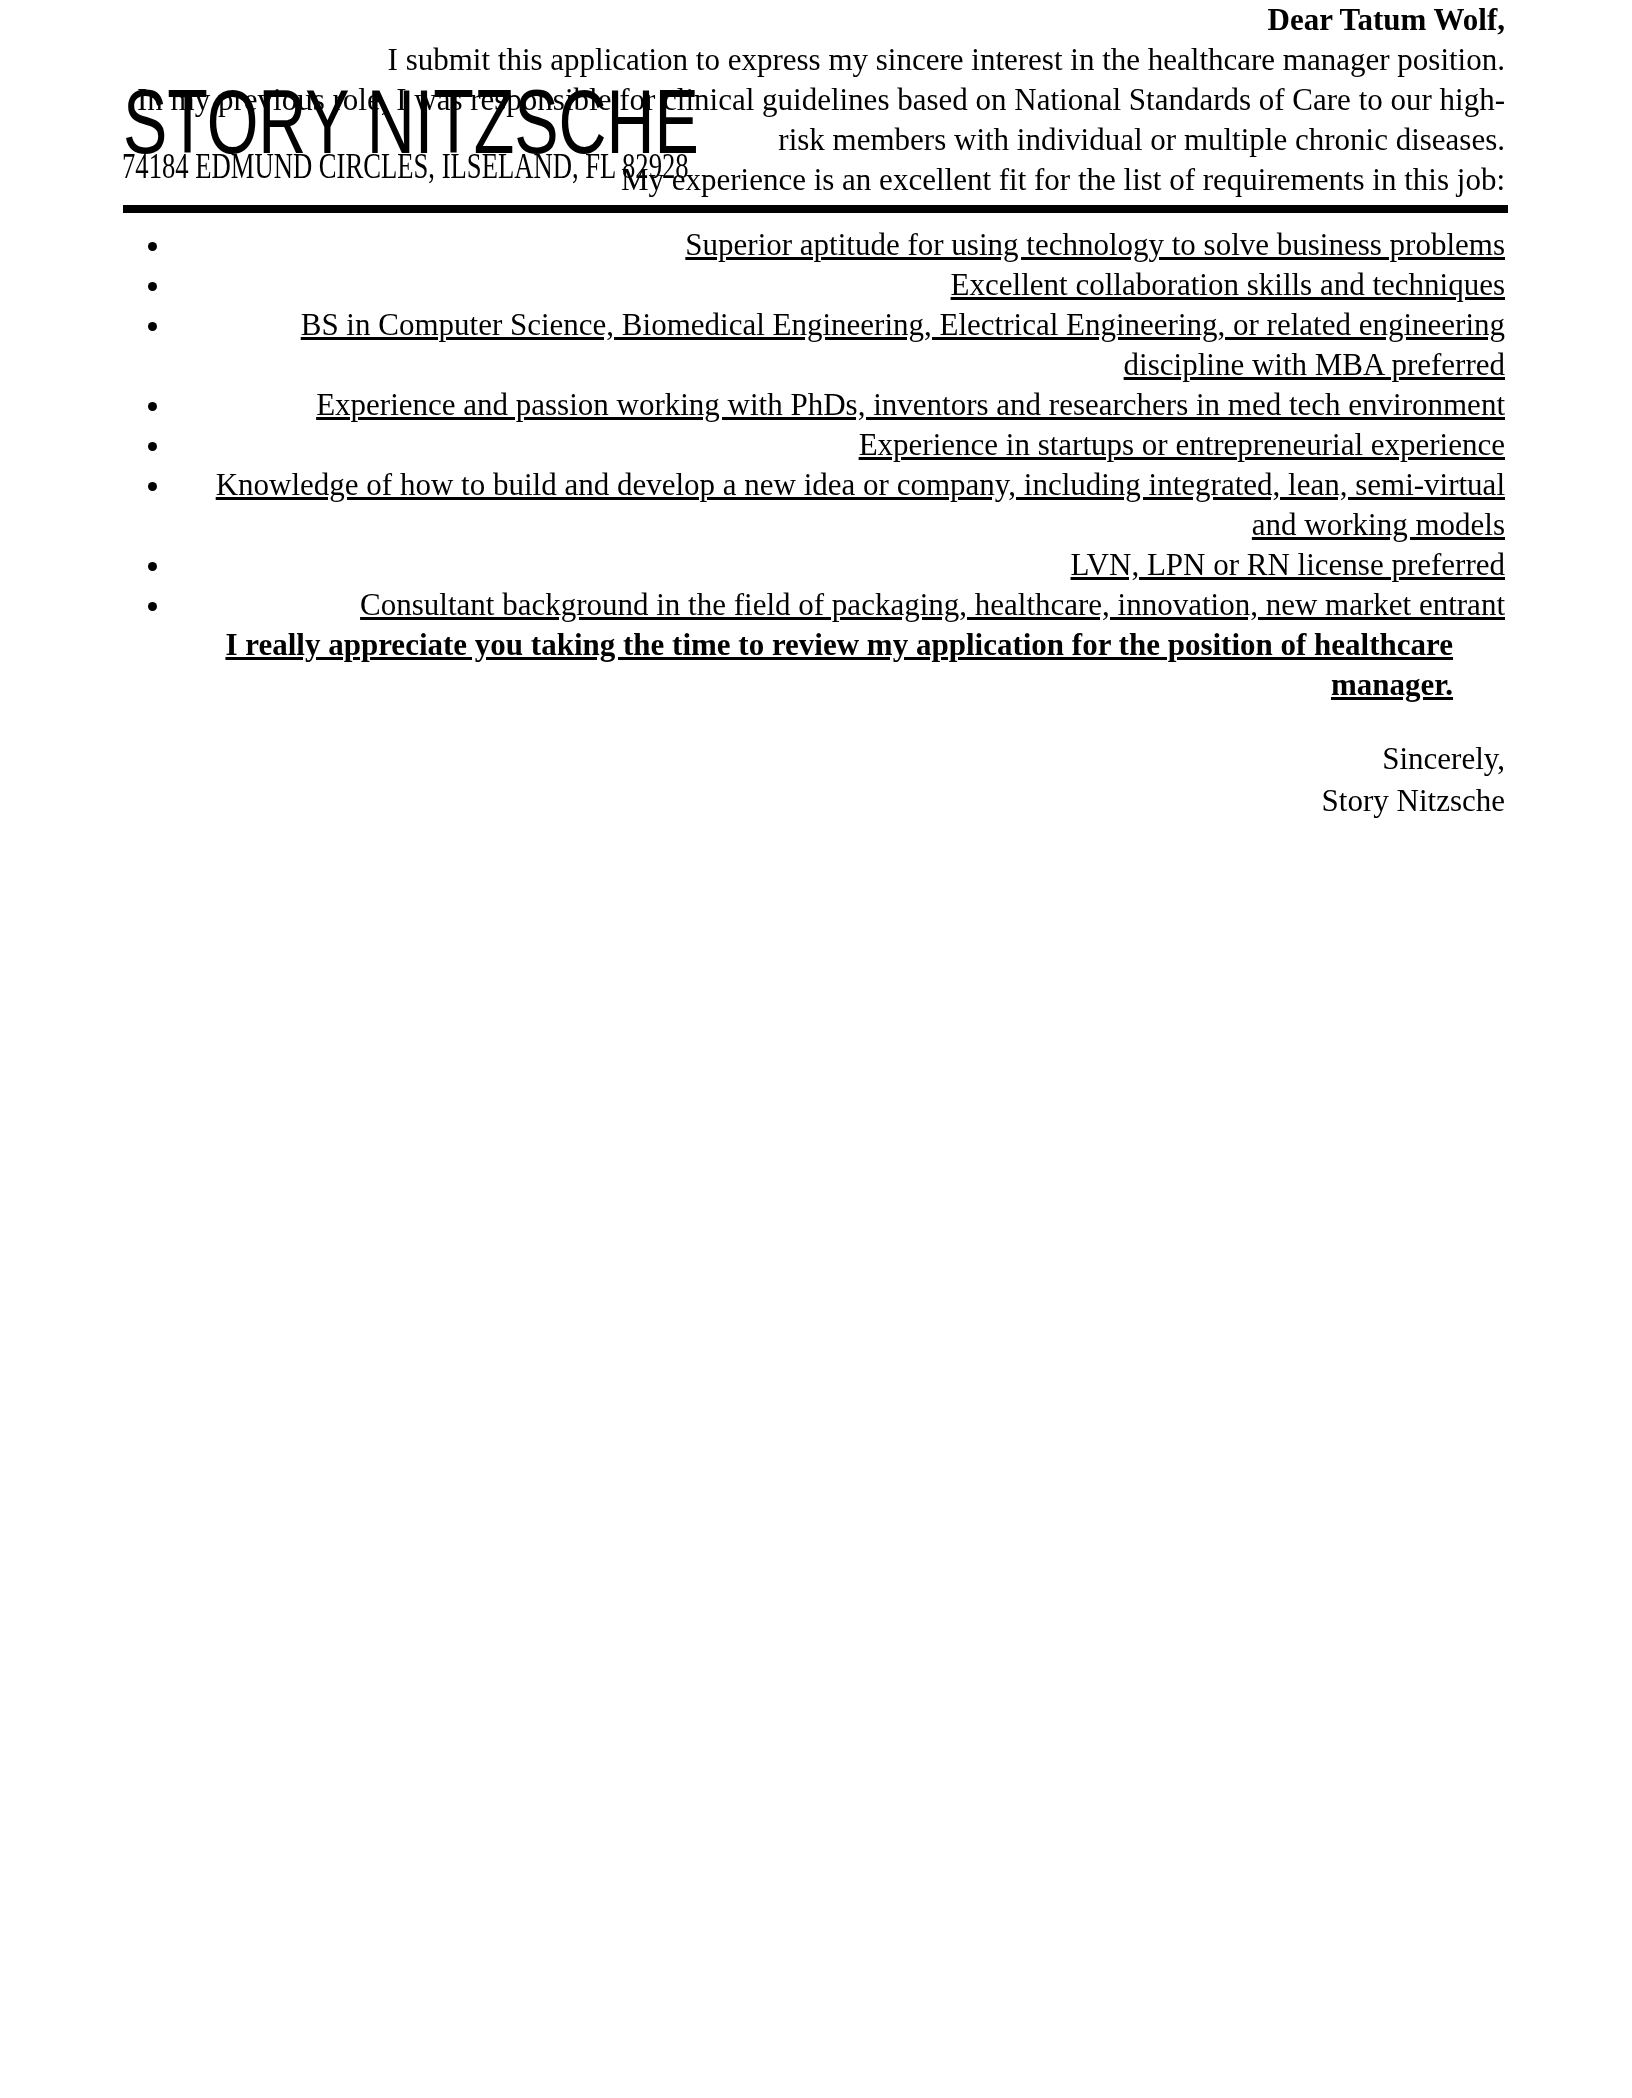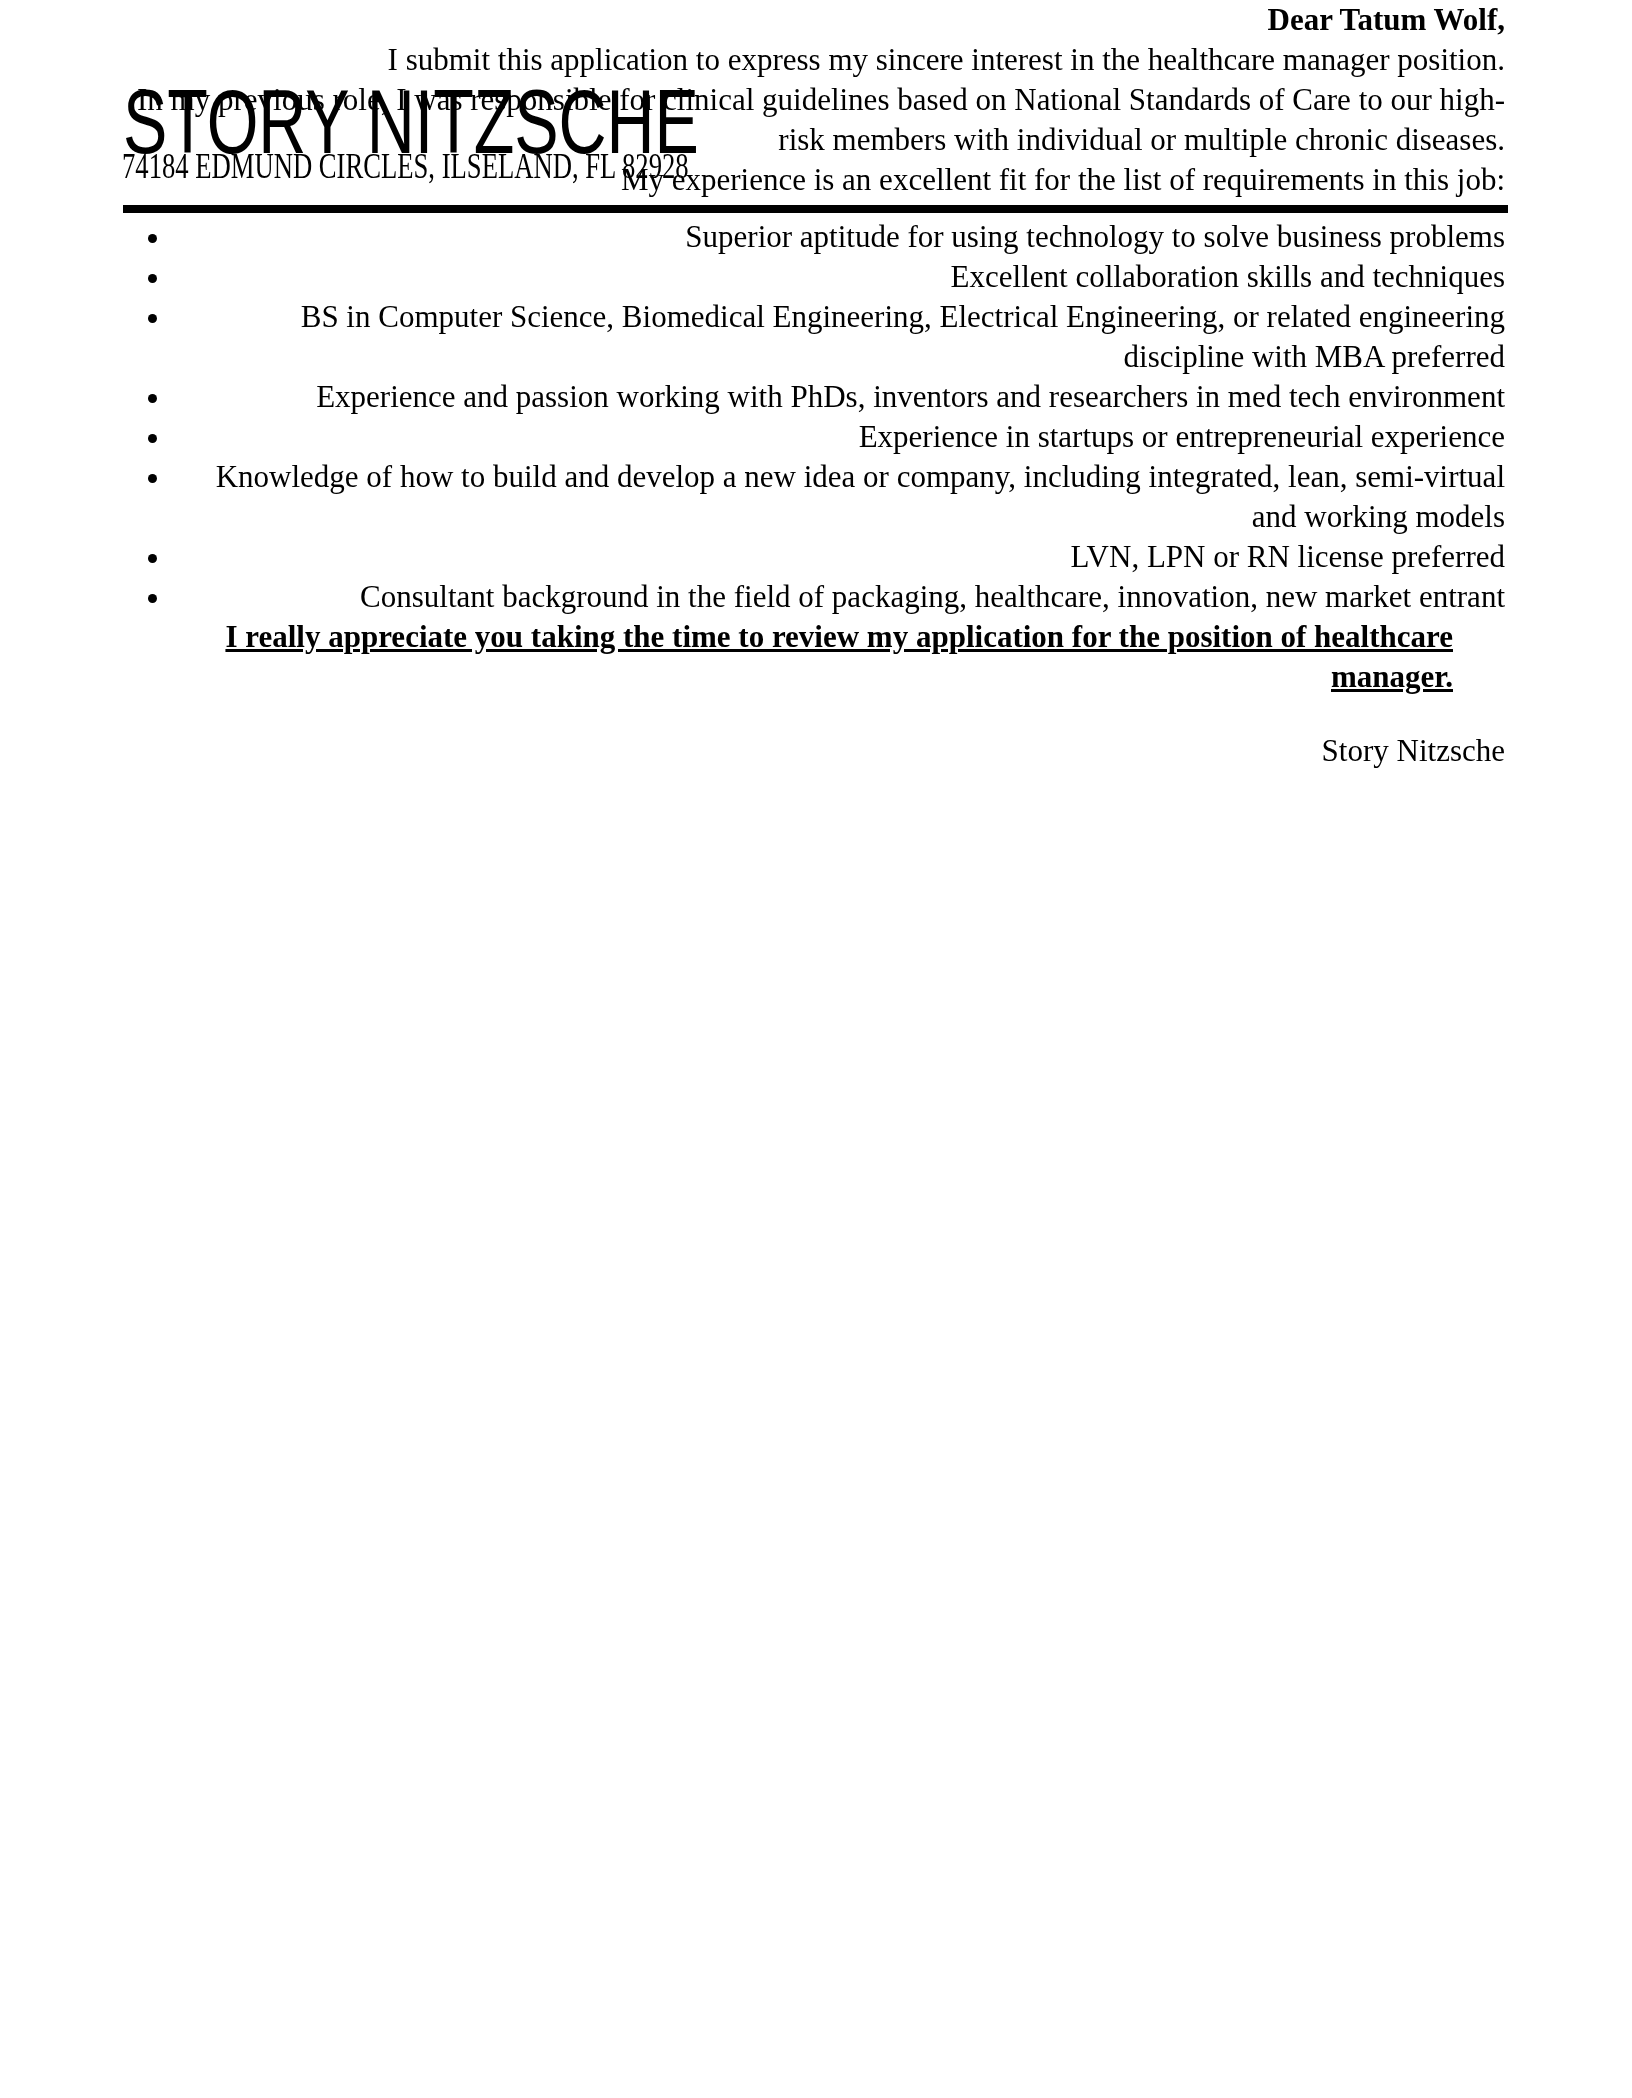--- a/index.html
+++ b/index.html
@@ -53,23 +53,24 @@
     font-size: 31px;
     line-height: 40px;
     text-align: right;
   }
   .content p { margin: 0; }
   .salutation { margin-top: 307px; font-weight: bold; }
   .p-intro { margin-top: 26px; }
   .p-role { margin-top: 29px; }
   .p-fit { margin-top: 22px; }
   ul.requirements {
-    margin: 17px 0 0 0;
+    margin: 25px 0 0 0;
     padding: 0 0 0 50px;
     list-style: disc;
+    text-decoration: underline;
   }
   ul.requirements li { margin: 0; padding-left: 2px; }
   .closing {
     margin-top: 51px;
     font-weight: bold;
     max-width: 1330px;
     text-decoration: underline;
   }
   .signature-block { margin-top: 33px; line-height: 42px; }
 </style>
@@ -101,17 +102,18 @@
       <li>Experience and passion working with PhDs, inventors and researchers in med tech environment</li>
       <li>Experience in startups or entrepreneurial experience</li>
       <li>Knowledge of how to build and develop a new idea or company, including integrated, lean, semi-virtual and working models</li>
       <li>LVN, LPN or RN license preferred</li>
       <li>Consultant background in the field of packaging, healthcare, innovation, new market entrant</li>
     </ul>
 
     <p class="closing">I really appreciate you taking the time to review my application for the position of healthcare manager.</p>
 
     <div class="signature-block">
+      <div>Sincerely,</div>
       <div>Story Nitzsche</div>
     </div>
 
   </main>
 </div>
 
 </body></html>

